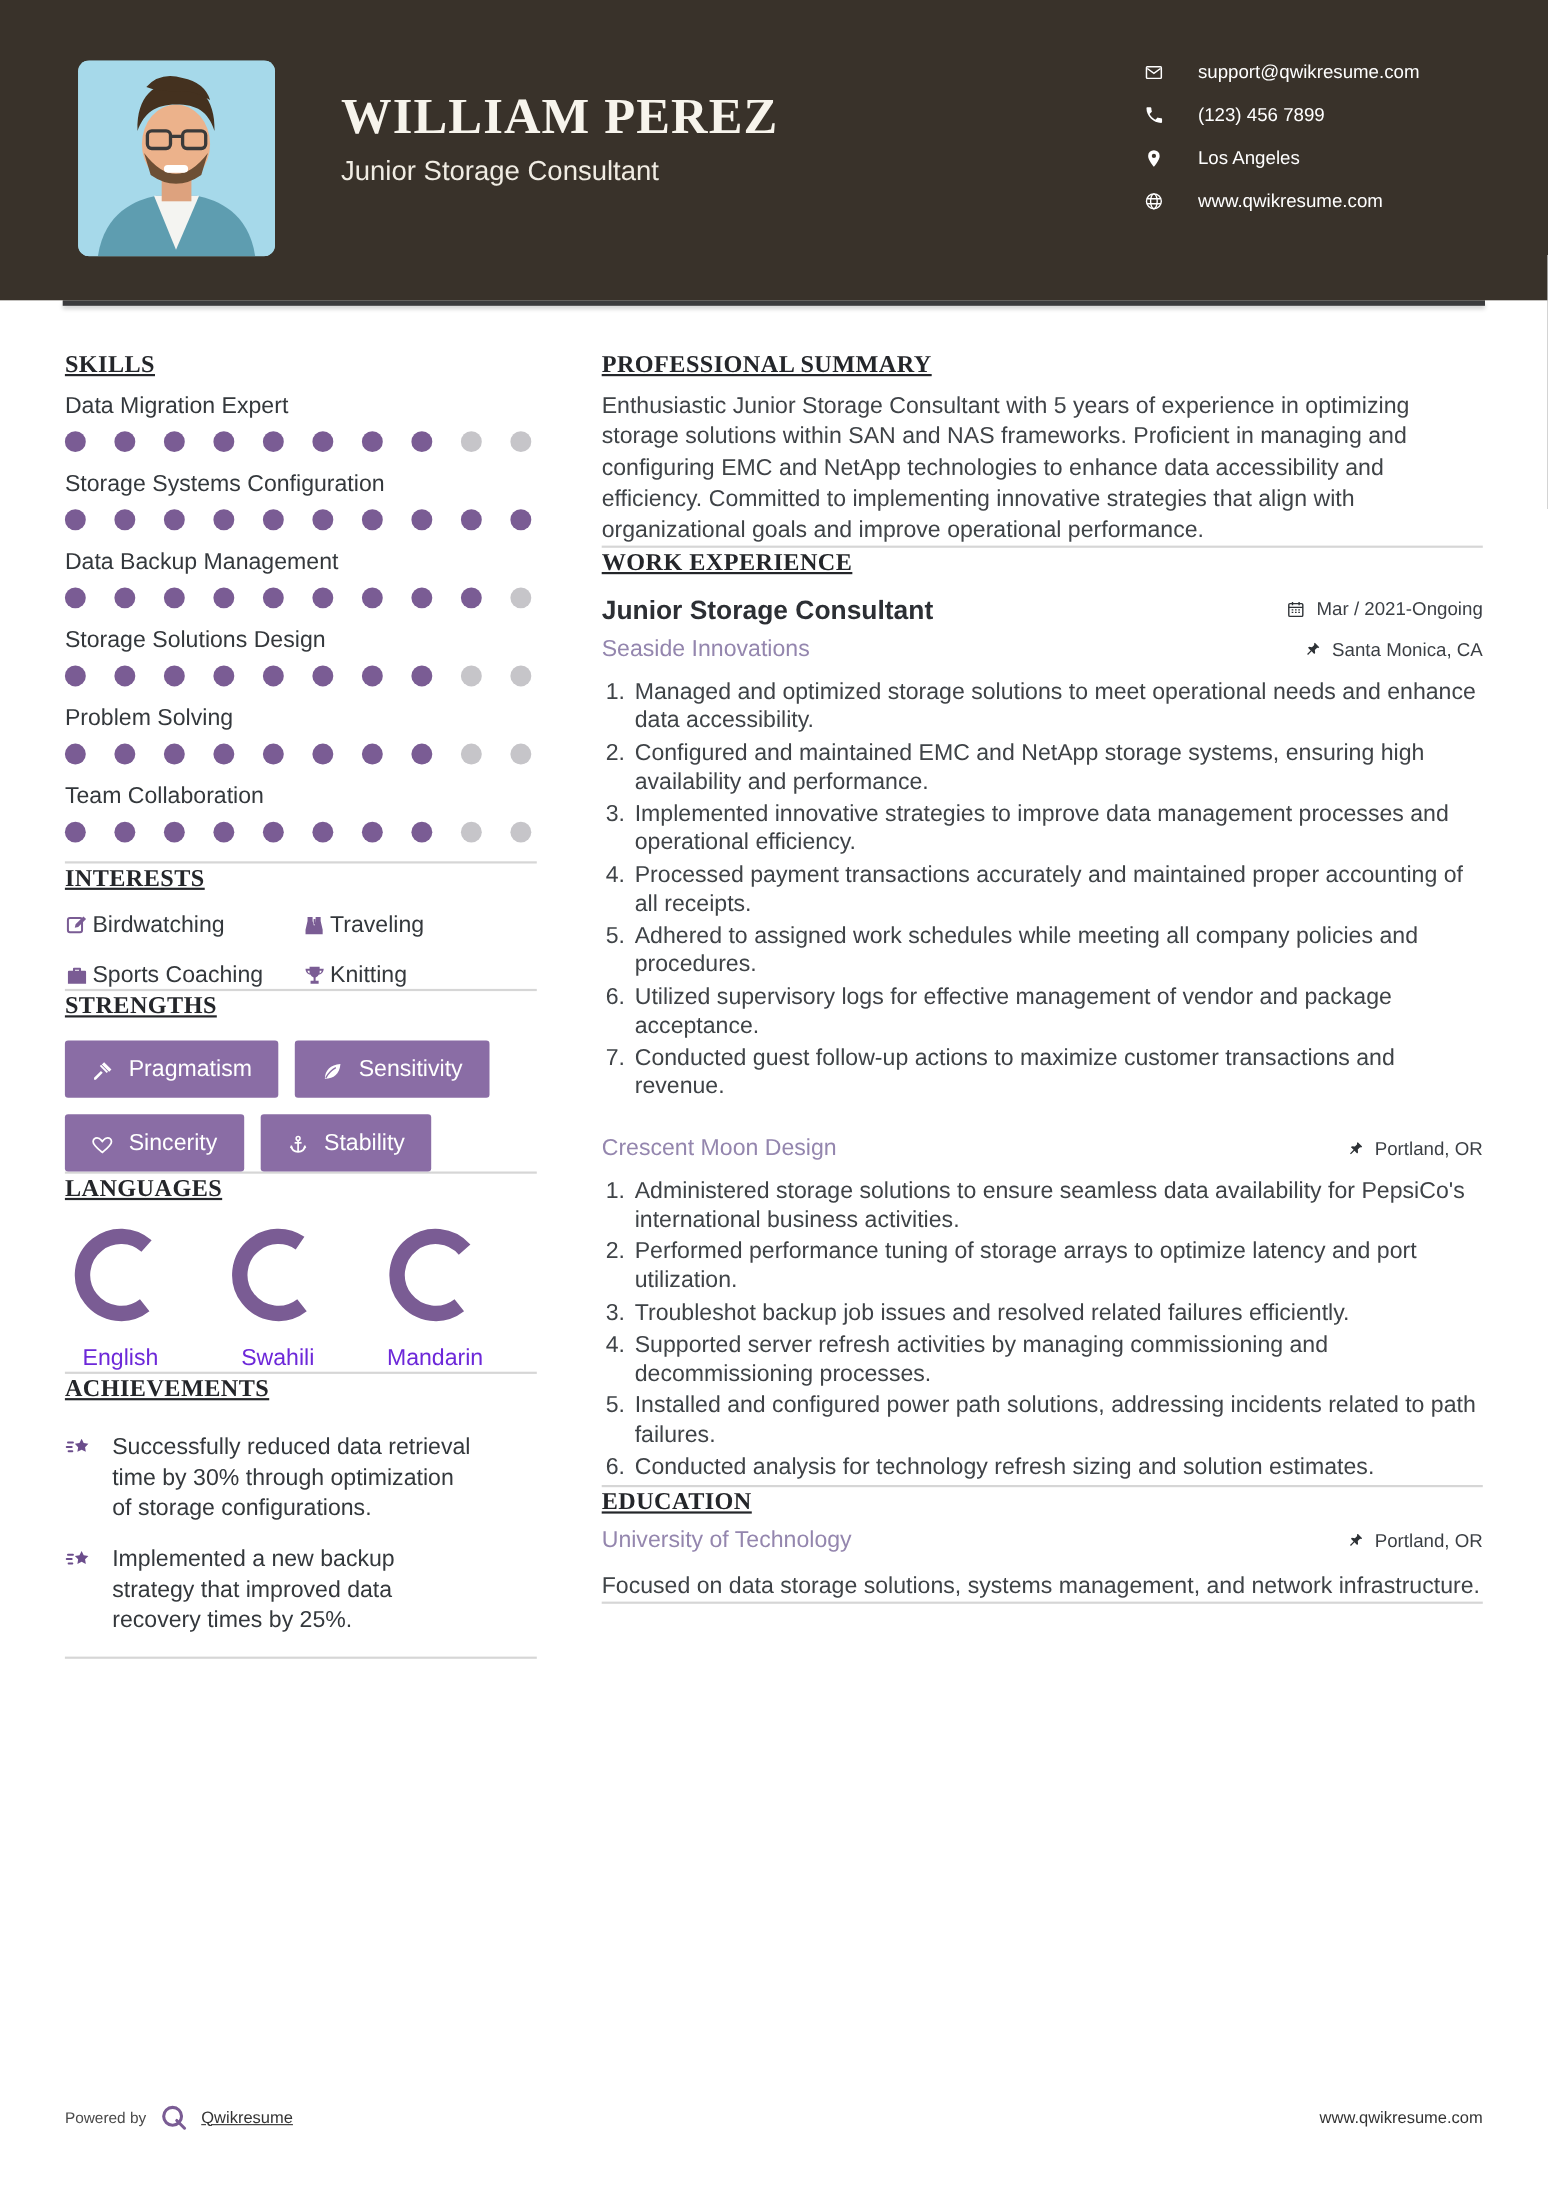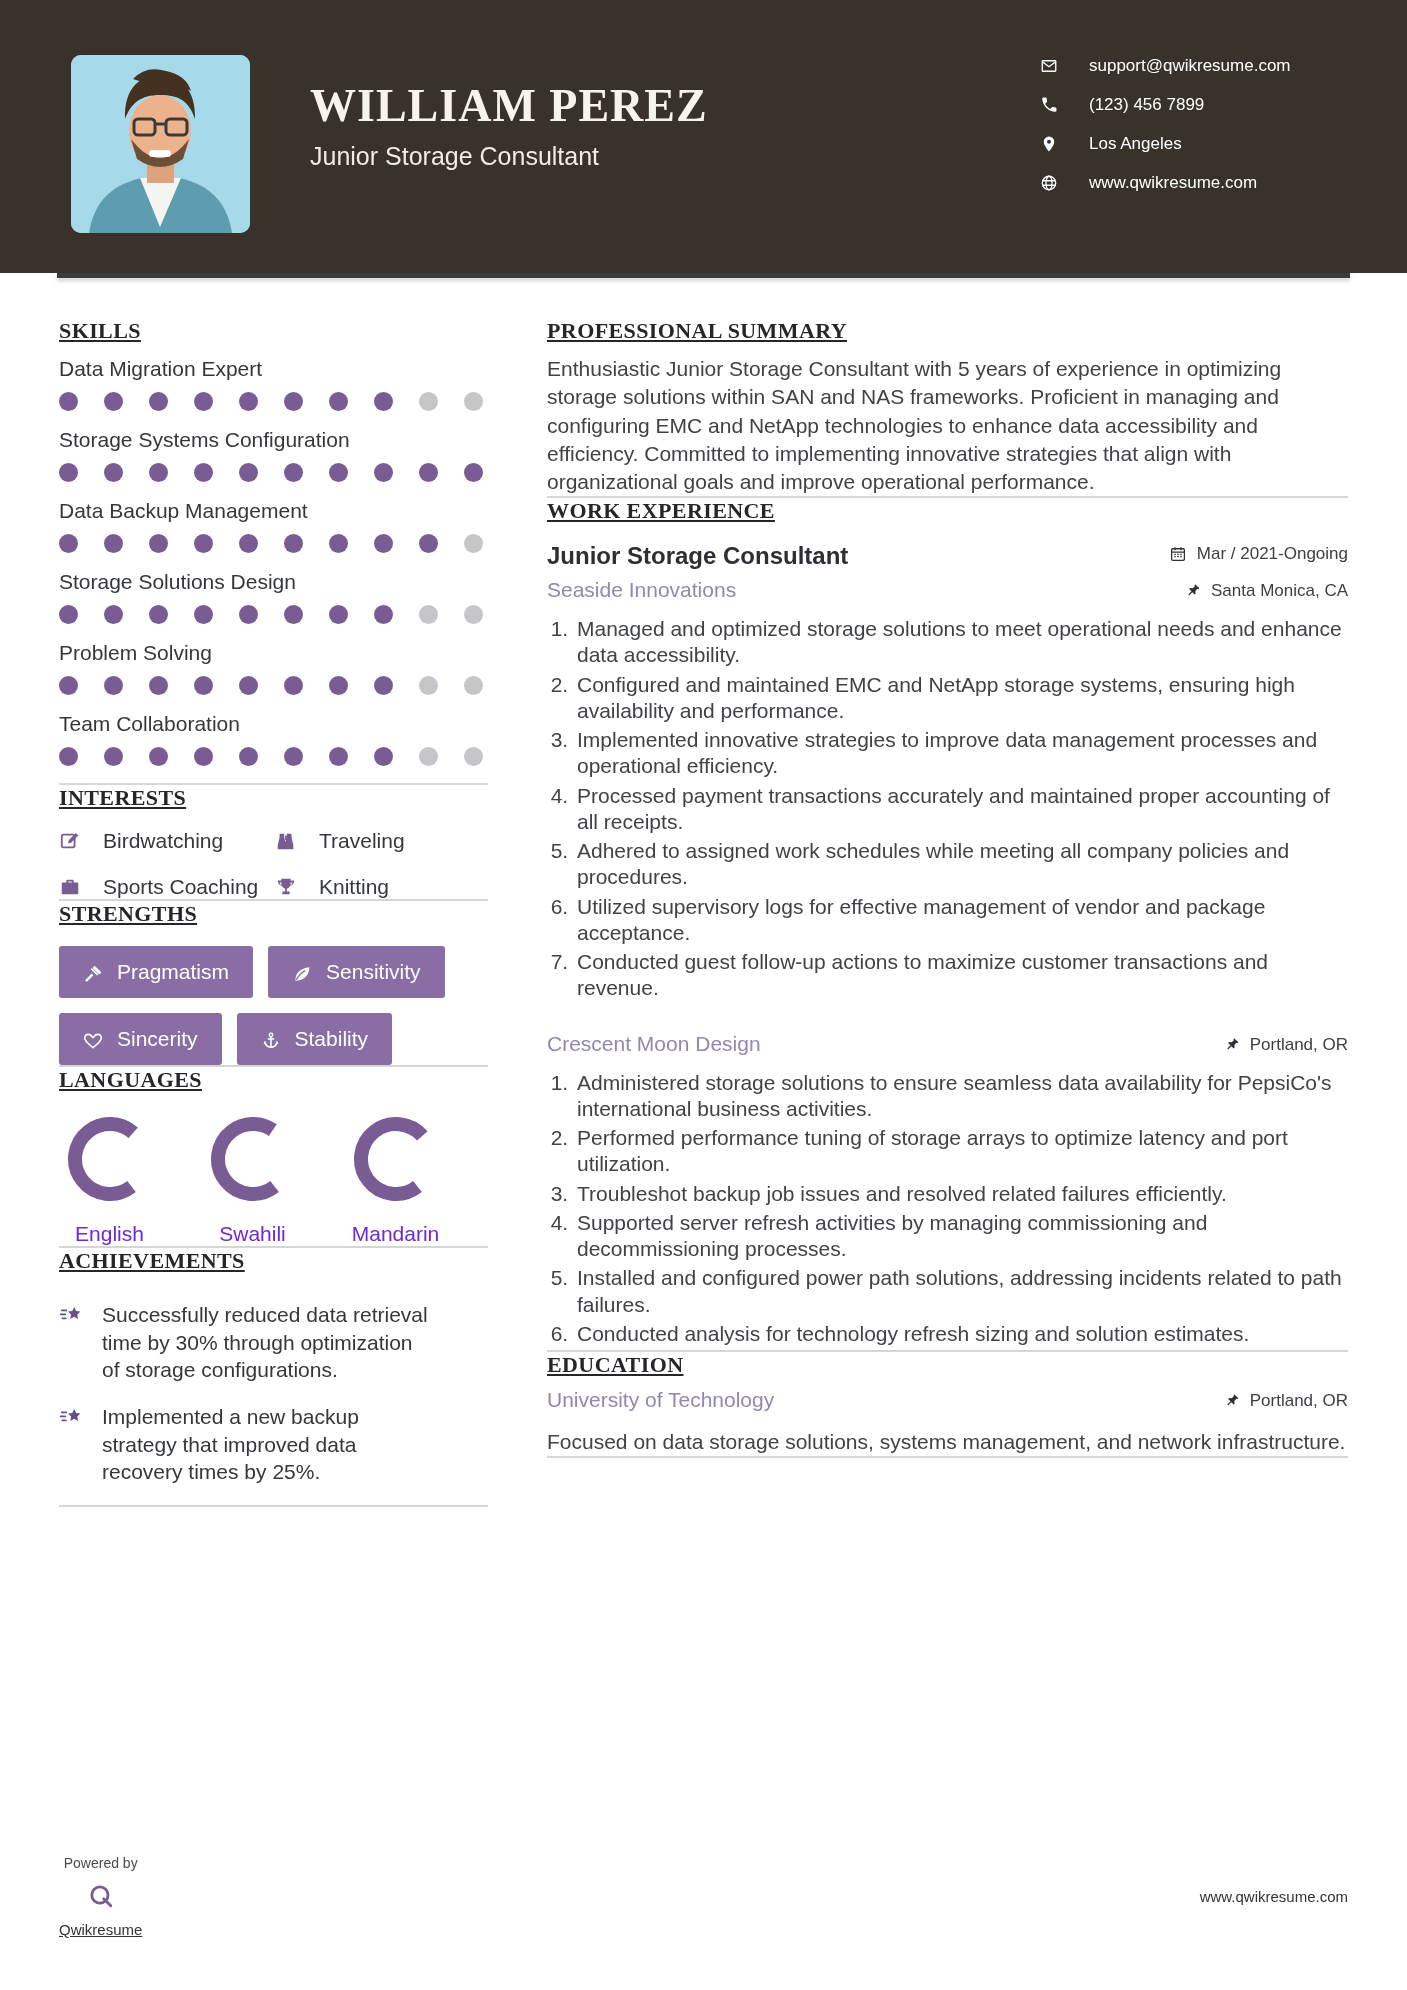--- a/index.html
+++ b/index.html
@@ -32,21 +32,21 @@
   .skills-list{margin-top:14px;}
   .skill{margin-bottom:17px;}
   .skill-label{font-size:21px;color:#34383c;margin-bottom:11px;}
   .dots{display:flex;gap:26px;}
   .dot{width:19px;height:19px;border-radius:50%;background:var(--dot-empty);}
   .dot.filled{background:var(--accent);}
   .sb-hr1{margin:26px 0 34px;} .sb-hr2{margin:30px 0 38px;} .sb-hr3{margin:42px 0 24px;}
   .sb-hr4{margin:34px 0 38px;} .sb-hr5{margin:44px 0 0;}
   
   .interests-grid{display:grid;grid-template-columns:216px 1fr;row-gap:22px;margin-top:18px;}
-  .interest{display:flex;align-items:center;gap:22px;font-size:21px;color:#34383c;}
+  .interest{display:flex;align-items:center;gap:3px;font-size:21px;color:#34383c;}
   .iicon{display:flex;color:var(--accent);flex:none;}
   
   .tags{display:flex;flex-wrap:wrap;gap:15px;margin-top:20px;}
   .tag{display:flex;align-items:flex-end;gap:14px;background:var(--accent-light);color:#fff;
        font-size:21px;padding:14px 24px;border-radius:3px;}
   .tag .ticon{display:flex;color:#fff;flex:none;}
   
   .langs{display:flex;gap:46px;margin-top:24px;padding-left:2px;}
   .lang{width:97px;text-align:center;}
   .lname{margin-top:16px;font-size:21px;color:#6d28d9;}
@@ -70,21 +70,21 @@
   ol.bullets li{margin-bottom:3px;padding-left:3px;}
   
   .degree{font-size:24px;font-weight:bold;color:#2c2f34;margin:0;max-width:520px;line-height:1.3;}
   .edu-head{display:flex;justify-content:space-between;align-items:flex-start;margin-top:16px;}
   .edu-sub{display:flex;justify-content:space-between;align-items:flex-start;margin-top:10px;}
   .edu-dates{display:flex;gap:9px;font-size:16px;color:#3b3f44;align-items:flex-start;}
   .edu-date{width:52px;text-align:center;line-height:1.25;}
   .edu-desc{font-size:21px;line-height:1.34;margin:16px 0 0;}
   
   .footer{position:absolute;left:59px;right:59px;bottom:52px;display:flex;justify-content:space-between;align-items:center;}
-  .f-left{display:flex;align-items:center;gap:12px;flex-direction:column;}
+  .f-left{display:flex;align-items:center;gap:12px;}
   .powered{font-size:14px;color:#4a4a4a;}
   .qlogo{display:flex;color:var(--accent);}
   .brand{font-size:15px;color:#333;text-decoration:underline;}
   .site{font-size:15px;color:#333;}
 </style>
 </head>
 <body>
 
 <div class="page">
 

